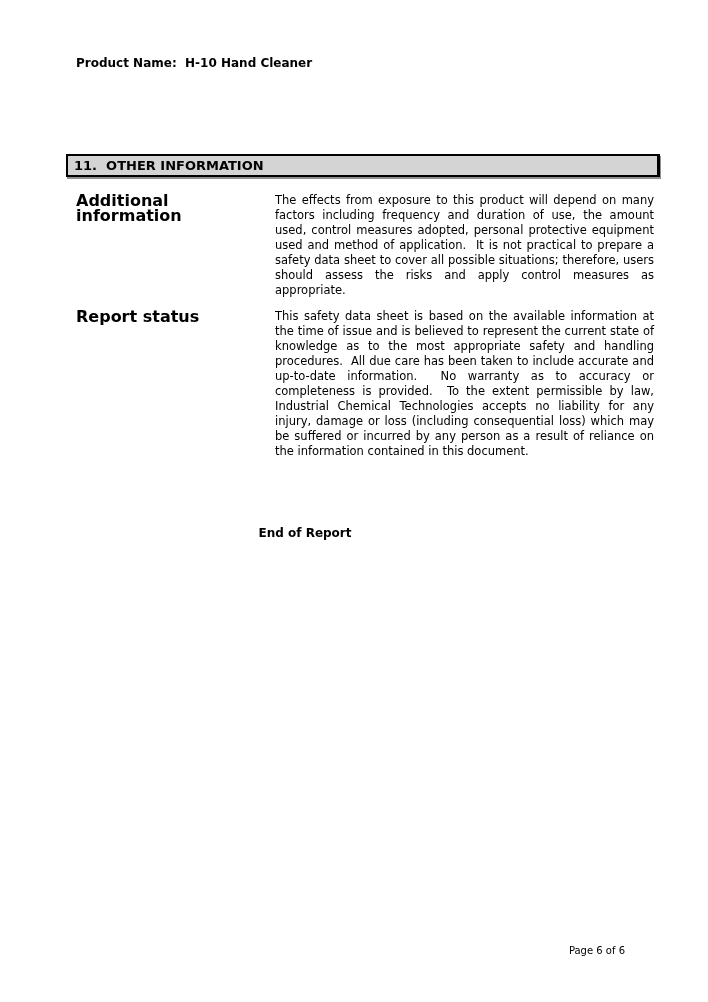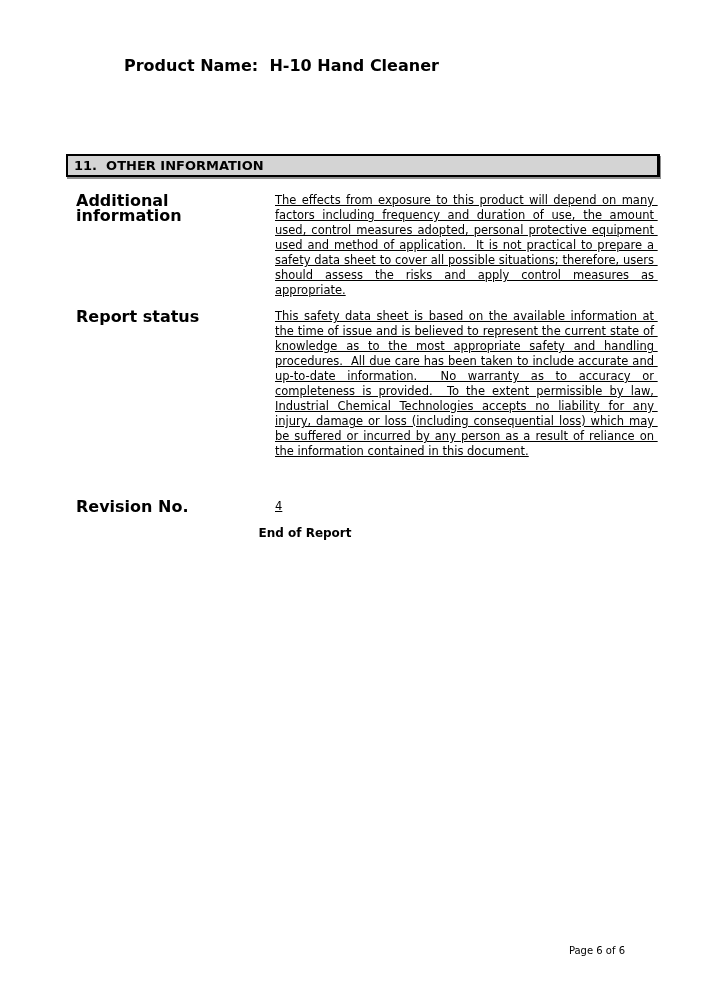--- a/index.html
+++ b/index.html
@@ -12,24 +12,23 @@
     position: relative;
     width: 708px;
     height: 1002px;
     background: #ffffff;
     overflow: hidden;
   }
   .product-name {
     position: absolute;
     left: 76px;
     top: 56px;
-    font-size: 16px;
+    font-size: 12px;
     font-weight: bold;
     white-space: pre;
-    margin-left: 48px;
   }
   .section-bar {
     position: absolute;
     left: 66px;
     top: 154px;
     width: 594px;
     height: 23px;
     background: #d4d4d4;
     border: 2px solid #000000;
     border-right-width: 3px;
@@ -56,21 +55,20 @@
     font-weight: bold;
     line-height: 15px;
   }
   .field-value {
     flex: 1 1 auto;
     width: 379px;
     font-size: 11.5px;
     line-height: 15px;
     text-align: justify;
     white-space: pre-wrap;
-    text-decoration: underline;
   }
   .end-of-report {
     position: absolute;
     top: 526px;
     left: 0;
     width: 610px;
     text-align: center;
     font-size: 12px;
     font-weight: bold;
   }
@@ -94,22 +92,18 @@
     <div class="field-label">Additional information</div>
     <div class="field-value">The effects from exposure to this product will depend on many factors including frequency and duration of use, the amount used, control measures adopted, personal protective equipment used and method of application.  It is not practical to prepare a safety data sheet to cover all possible situations; therefore, users should assess the risks and apply control measures as appropriate.</div>
   </div>
 
   <div class="field-row row-report">
     <div class="field-label">Report status</div>
     <div class="field-value">This safety data sheet is based on the available information at the time of issue and is believed to represent the current state of knowledge as to the most appropriate safety and handling procedures.  All due care has been taken to include accurate and up-to-date information.  No warranty as to accuracy or completeness is provided.  To the extent permissible by law, Industrial Chemical Technologies accepts no liability for any injury, damage or loss (including consequential loss) which may be suffered or incurred by any person as a result of reliance on the information contained in this document.</div>
   </div>
 
 
-  <div class="field-row row-revision">
-    <div class="field-label">Revision No.</div>
-    <div class="field-value">4</div>
-  </div>
 
   <div class="end-of-report">End of Report</div>
 
   <div class="page-footer">Page 6 of 6</div>
 
 </div>
 
 </body></html>

